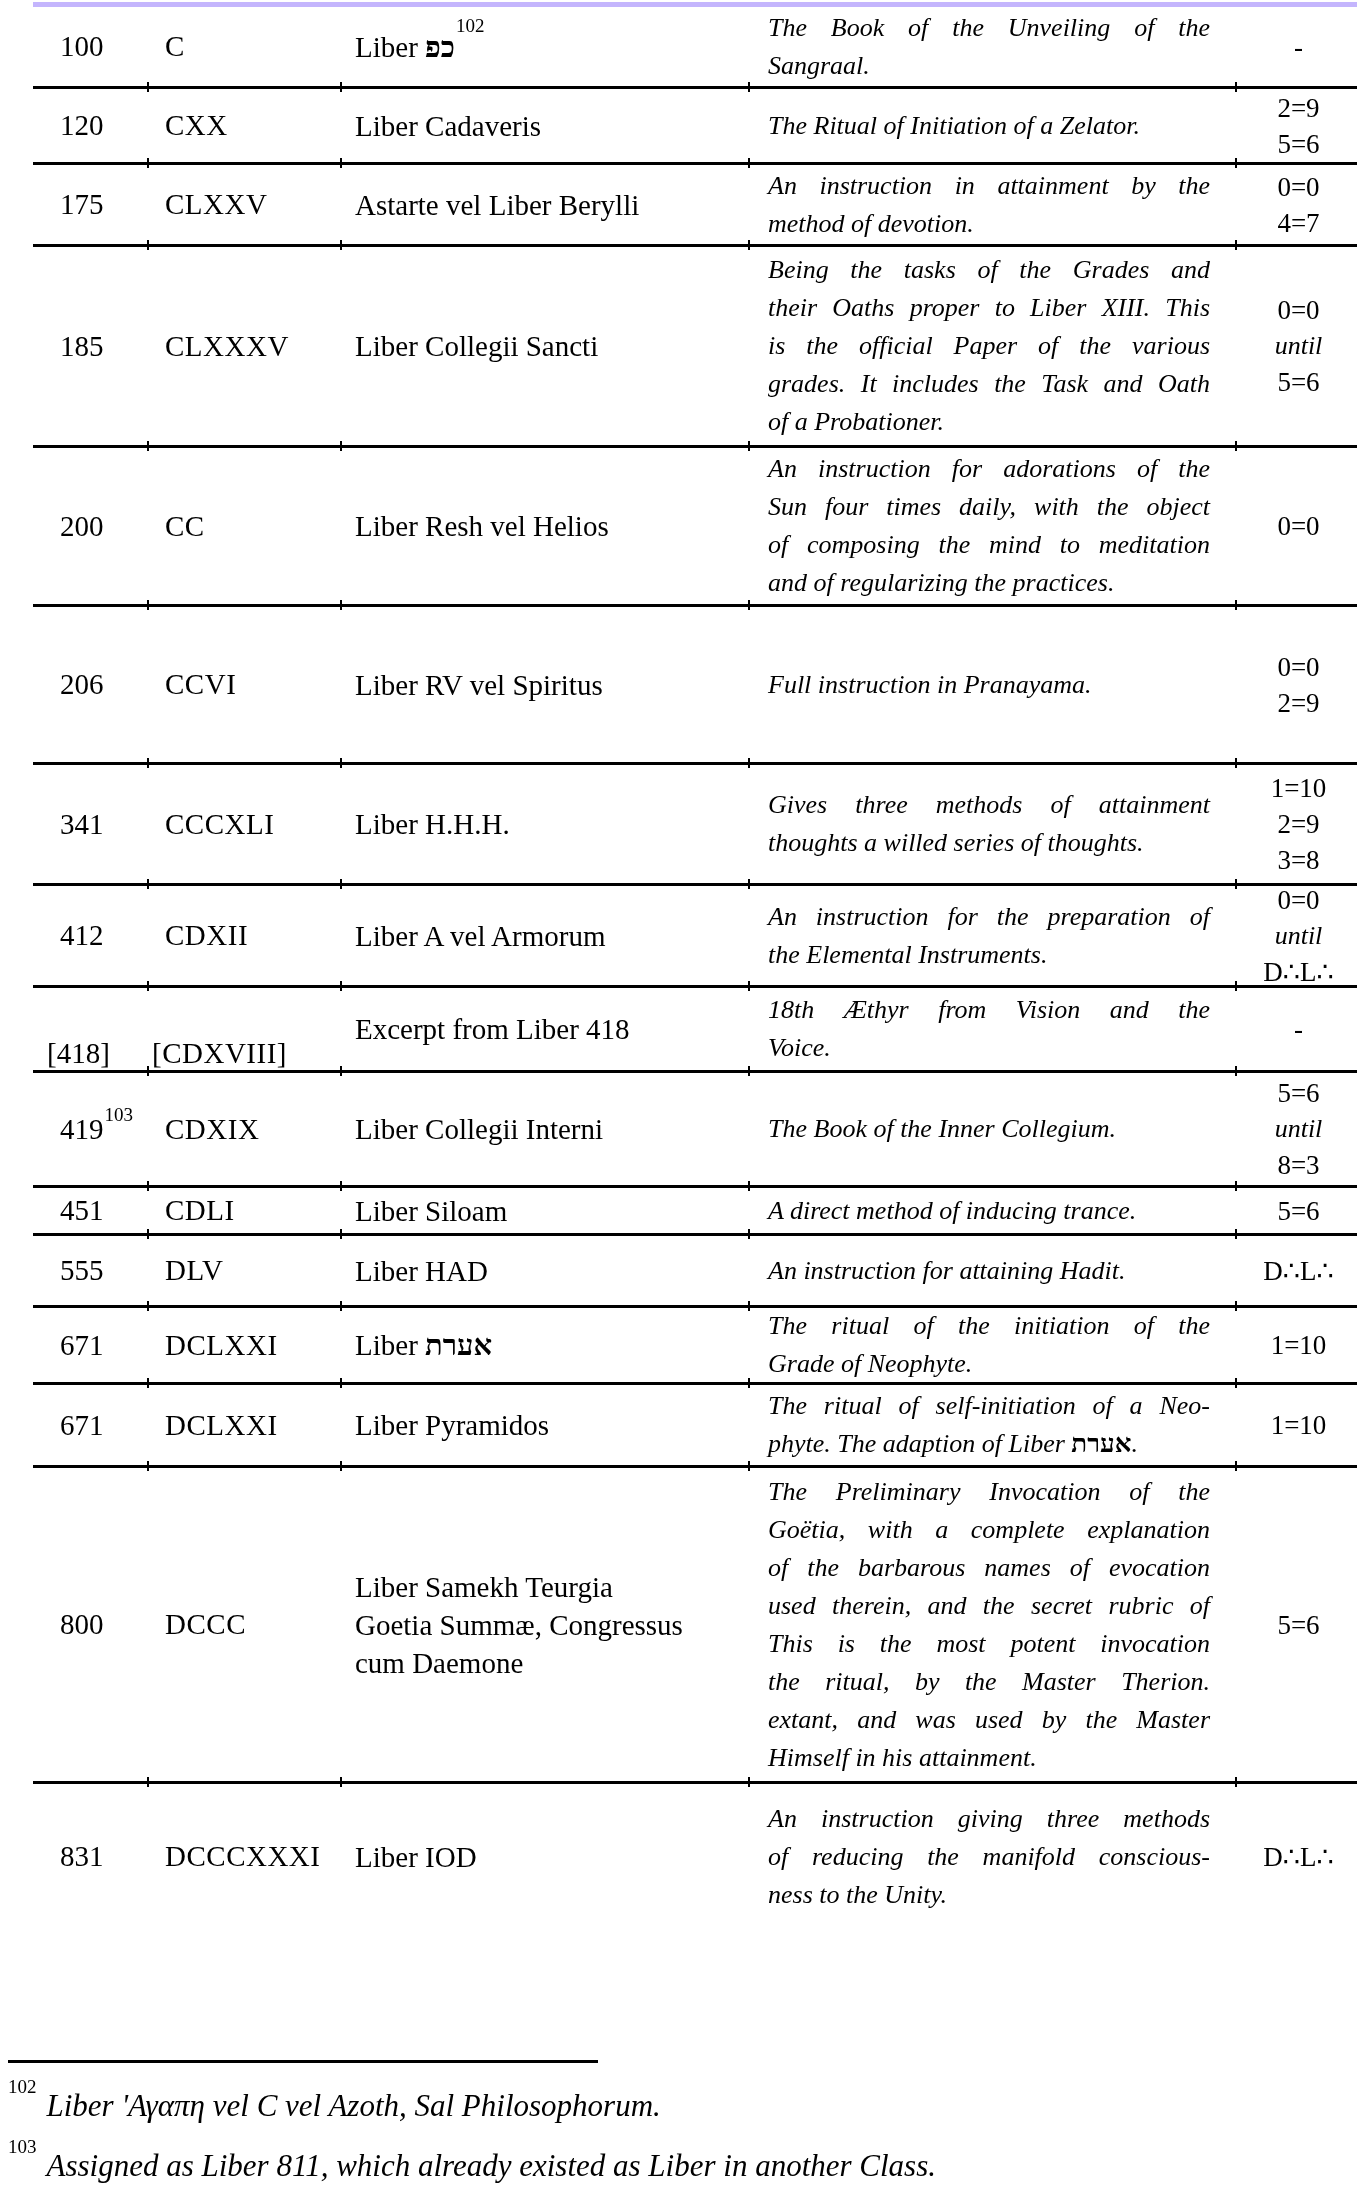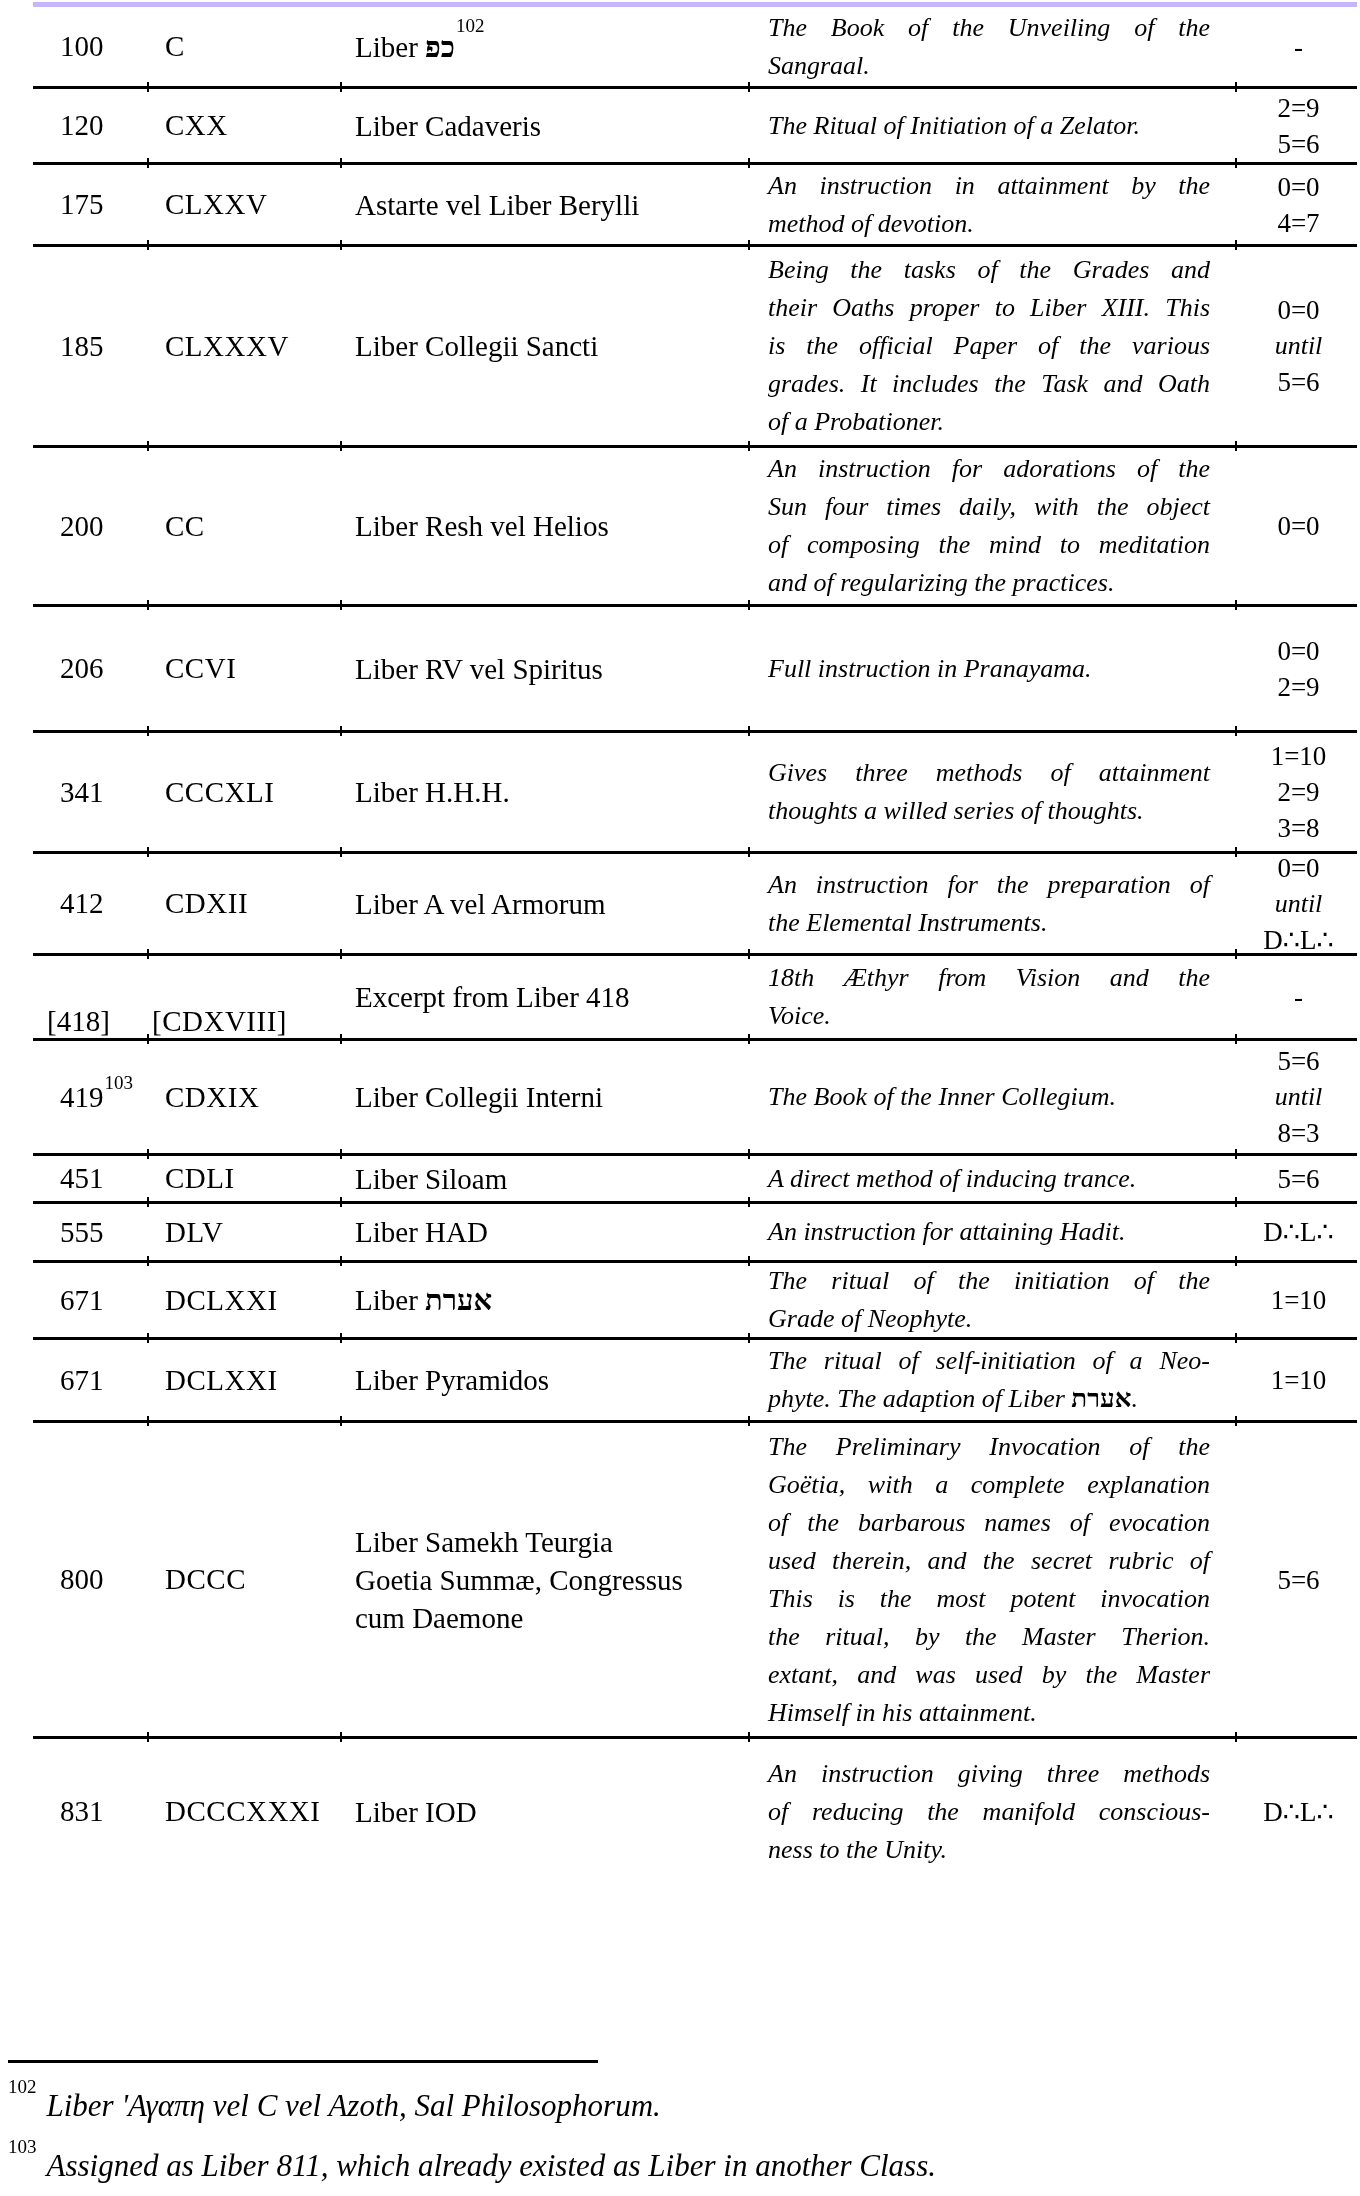--- a/index.html
+++ b/index.html
@@ -210,21 +210,21 @@
           <div class="dline">and of regularizing the practices.</div>
         </div>
         <div class="cell grade">
           <div class="gline">0=0</div>
         </div>
         <span class="tick" style="left: 114px;"></span>
         <span class="tick" style="left: 307px;"></span>
         <span class="tick" style="left: 715px;"></span>
         <span class="tick" style="left: 1202px;"></span>
       </div>
-      <div class="row" style="height: 126px;">
+      <div class="row" style="height: 158px;">
         <div class="cell num">
           <span>206</span>
         </div>
         <div class="cell roman">
           <span>CCVI</span>
         </div>
         <div class="cell title">
           <div class="titlebox">
             <div class="tline">Liber RV vel Spiritus</div>
           </div>
@@ -359,21 +359,21 @@
           <div class="dline">A direct method of inducing trance.</div>
         </div>
         <div class="cell grade">
           <div class="gline">5=6</div>
         </div>
         <span class="tick" style="left: 114px;"></span>
         <span class="tick" style="left: 307px;"></span>
         <span class="tick" style="left: 715px;"></span>
         <span class="tick" style="left: 1202px;"></span>
       </div>
-      <div class="row" style="height: 59px; text-decoration: underline;">
+      <div class="row" style="height: 72px; text-decoration: underline;">
         <div class="cell num">
           <span>555</span>
         </div>
         <div class="cell roman">
           <span>DLV</span>
         </div>
         <div class="cell title">
           <div class="titlebox">
             <div class="tline">Liber HAD</div>
           </div>

